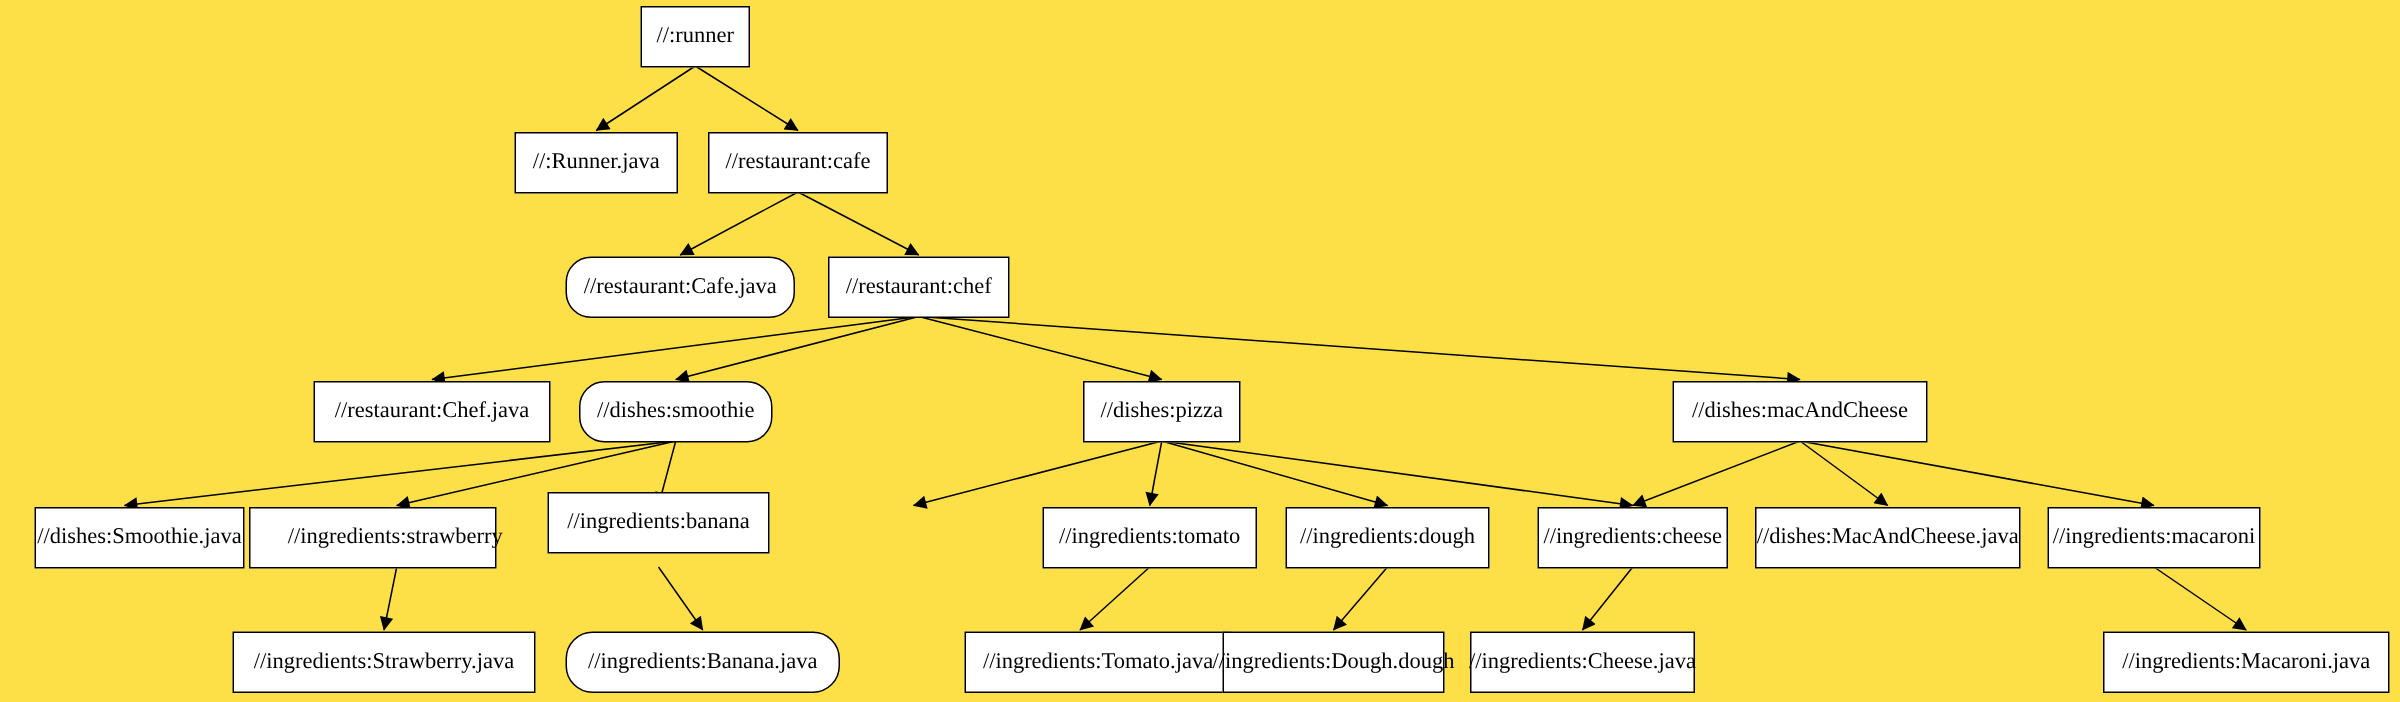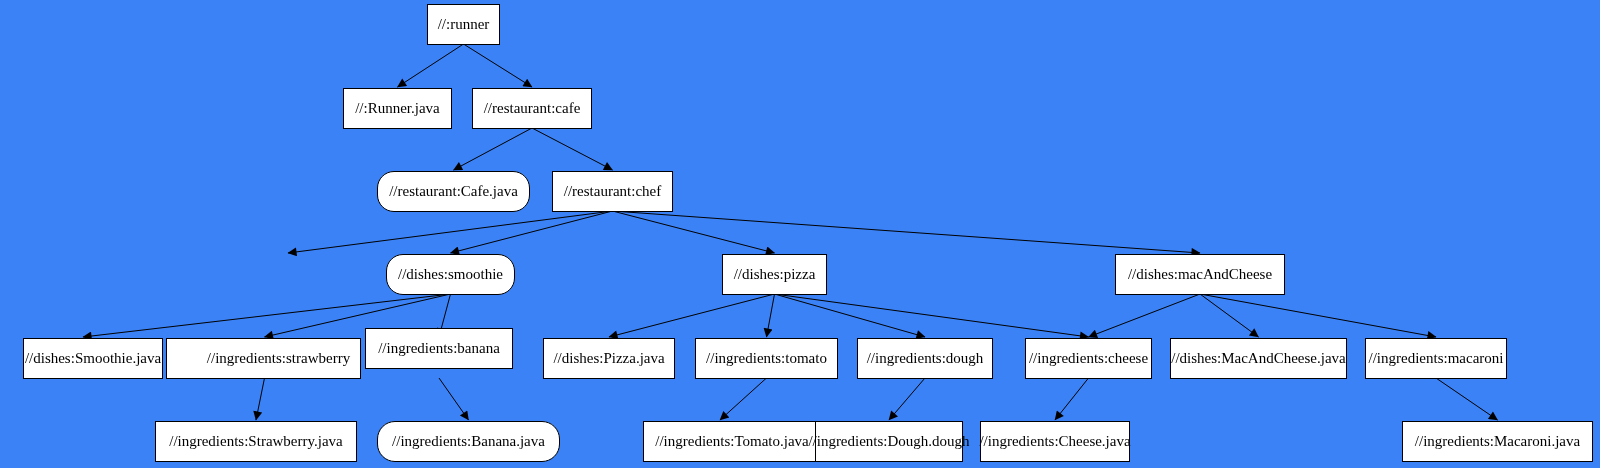--- a/index.html
+++ b/index.html
@@ -1,20 +1,20 @@
 <!DOCTYPE html>
 <html><head>
 <meta charset="utf-8">
 <style>
   html, body { margin: 0; padding: 0; background: #ffffff; }
   .canvas {
     position: relative;
     width: 1600px;
     height: 468px;
-    background: #3b82f6;
+    background: #fde047;
     font-family: "Liberation Serif", "DejaVu Serif", serif;
     overflow: hidden;
   }
   .edges {
     position: absolute;
     left: 0; top: 0;
     width: 1600px; height: 468px;
     pointer-events: none;
   }
   .node {
@@ -67,27 +67,27 @@
       <line x1="925" y1="378" x2="889" y2="420" stroke="#000000" stroke-width="1" marker-end="url(#arrowhead)"></line>
       <line x1="1088.5" y1="378" x2="1055" y2="420" stroke="#000000" stroke-width="1" marker-end="url(#arrowhead)"></line>
       <line x1="1436" y1="378" x2="1497.5" y2="420" stroke="#000000" stroke-width="1" marker-end="url(#arrowhead)"></line>
     </svg>
 
   <div class="node" style="left:427px;  top:4px;   width:73px;">//:runner</div>
   <div class="node" style="left:343px;  top:88px;  width:109px;">//:Runner.java</div>
   <div class="node" style="left:472px;  top:88px;  width:120px;">//restaurant:cafe</div>
   <div class="node" style="left:377px;  top:171px; width:153px;border-radius:17px;">//restaurant:Cafe.java</div>
   <div class="node" style="left:552px;  top:171px; width:121px;">//restaurant:chef</div>
+  <div class="node" style="left:209px;  top:254px; width:158px;">//restaurant:Chef.java</div>
   <div class="node" style="left:386px;  top:254px; width:129px;border-radius:17px;">//dishes:smoothie</div>
   <div class="node" style="left:722px;  top:254px; width:105px;">//dishes:pizza</div>
   <div class="node" style="left:1115px; top:254px; width:170px;">//dishes:macAndCheese</div>
   <div class="node" style="left:3px;    top:338px; width:140px;margin-left:20px;">//dishes:Smoothie.java</div>
-  <div class="node" style="left:166px;  top:338px; width:195px;padding-left:30px;">//ingredients:strawberry</div>
+  <div class="node" style="left:166px;  top:338px; width:165px;padding-left:30px;">//ingredients:strawberry</div>
   <div class="node" style="left:365px;  top:328px; width:148px;">//ingredients:banana</div>
-  <div class="node" style="left:543px;  top:338px; width:132px;">//dishes:Pizza.java</div>
   <div class="node" style="left:695px;  top:338px; width:143px;">//ingredients:tomato</div>
   <div class="node" style="left:857px;  top:338px; width:136px;">//ingredients:dough</div>
   <div class="node" style="left:1025px; top:338px; width:127px;">//ingredients:cheese</div>
   <div class="node" style="left:1170px; top:338px; width:177px;">//dishes:MacAndCheese.java</div>
   <div class="node" style="left:1365px; top:338px; width:142px;">//ingredients:macaroni</div>
   <div class="node" style="left:155px;  top:421px; width:202px;">//ingredients:Strawberry.java</div>
   <div class="node" style="left:377px;  top:421px; width:183px;border-radius:18px;">//ingredients:Banana.java</div>
   <div class="node" style="left:643px;  top:421px; width:178px;">//ingredients:Tomato.java</div>
   <div class="node" style="left:815px;  top:421px; width:148px;">//ingredients:Dough.dough</div>
   <div class="node" style="left:980px;  top:421px; width:150px;">//ingredients:Cheese.java</div>

